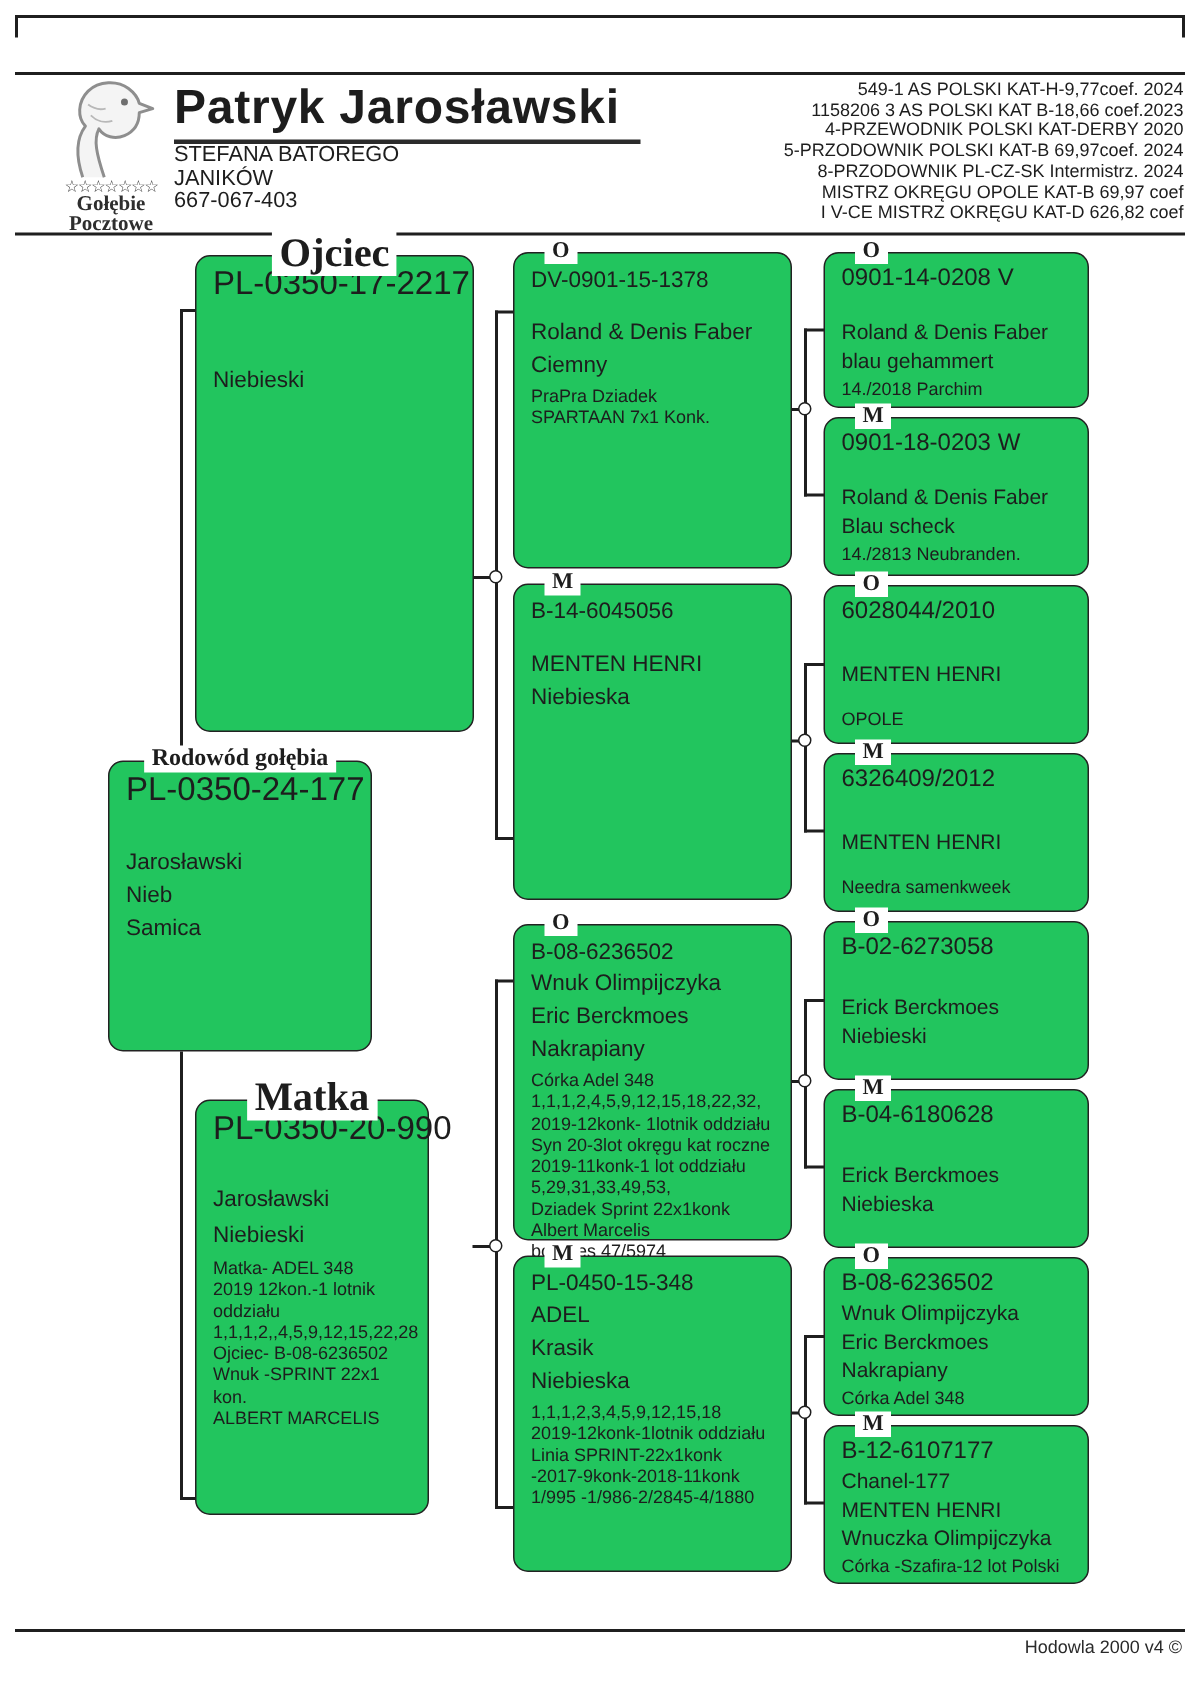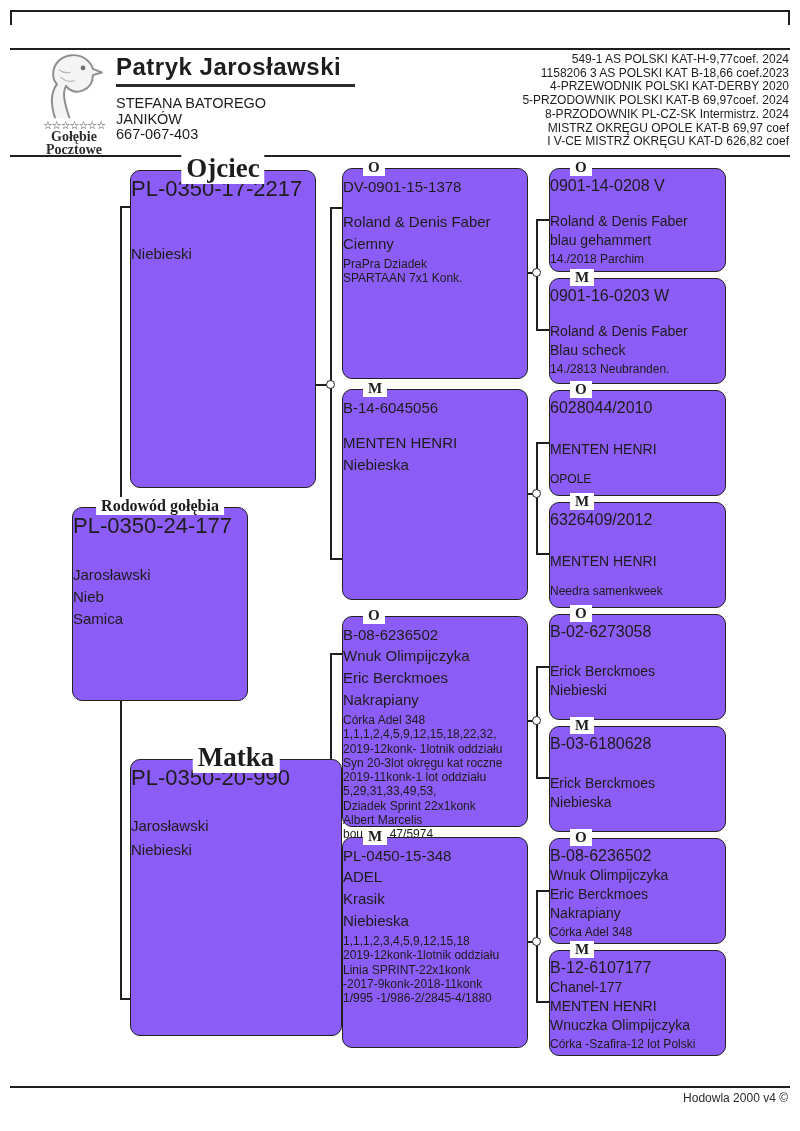--- a/index.html
+++ b/index.html
@@ -8,27 +8,27 @@
   
   .hl,.vl{position:absolute;background:#1f1f1f;}
   .hl{height:2px;}
   .vl{width:2px;}
   .thin{height:1.5px;}
   
   .logo{position:absolute;left:34px;top:50px;width:80px;text-align:center;}
   .logo svg{display:block;margin:0 auto;}
   .stars{font-size:11px;letter-spacing:-1px;color:#3c3c3c;line-height:10px;white-space:nowrap;}
   .logo-title{font-family:"Liberation Serif",serif;font-weight:bold;font-size:14px;line-height:13px;color:#2e2e2e;}
-  .owner-name{position:absolute;left:116px;top:53px;font-size:24px;font-weight:bold;
+  .owner-name{position:absolute;left:116px;top:53px;font-size:32px;font-weight:bold;
               letter-spacing:.5px;border-bottom:3px solid #2b2b2b;padding:0 14px 3px 0;white-space:nowrap;}
   .address{position:absolute;left:116px;top:96px;font-size:14.5px;line-height:15.5px;white-space:pre-wrap;}
   .achv{position:absolute;right:11px;top:53px;text-align:right;font-size:12px;line-height:13.7px;white-space:pre-wrap;}
   
-  .box{position:absolute;border:1.6px solid #222;border-radius:10px;background:#8b5cf6;
-       padding:7px 0;box-sizing:border-box;}
+  .box{position:absolute;border:1.6px solid #222;border-radius:10px;background:#22c55e;
+       padding:7px 11px;box-sizing:border-box;}
   .box-label{position:absolute;background:#fff;font-family:"Liberation Serif",serif;font-weight:bold;
              padding:0 5px;white-space:nowrap;}
   .lbl-big{font-size:27px;top:-18px;left:50%;transform:translateX(-50%);}
   .lbl-mid{font-size:16px;top:-11px;left:50%;transform:translateX(-50%);}
   .lbl-om{font-size:15px;top:-10px;left:20px;transform:none;}
   .ring{font-size:22px;line-height:21px;white-space:nowrap;}
   .g3 .ring{font-size:15px;}
   .g4 .ring{font-size:16px;line-height:20px;}
   .md{font-size:15px;line-height:22px;white-space:pre-wrap;}
   .g4 .md{font-size:14px;line-height:19px;}
@@ -123,25 +123,31 @@
 Nieb
 Samica</div>
   </div>
 
   <div class="box" style="left:130px;top:170px;width:186px;height:318px;">
     <div class="box-label lbl-big">Ojciec</div>
     <div class="ring">PL-0350-17-2217</div>
     <div class="md" style="margin-top:44px;">Niebieski</div>
   </div>
 
-  <div class="box" style="left:130px;top:759px;width:212px;height:277px;">
+  <div class="box" style="left:130px;top:733px;width:156px;height:277px;">
     <div class="box-label lbl-big">Matka</div>
     <div class="ring">PL-0350-20-990</div>
     <div class="md" style="margin-top:26px;line-height:24px;">Jarosławski
 Niebieski</div>
+    <div class="sm">Matka- ADEL 348
+2019 12kon.-1 lotnik oddziału
+1,1,1,2,,4,5,9,12,15,22,28
+Ojciec- B-08-6236502
+Wnuk -SPRINT 22x1 kon.
+ALBERT MARCELIS</div>
   </div>
 
   <div class="box g3" style="left:342px;top:168px;width:186px;height:211px;">
     <div class="box-label lbl-om">O</div>
     <div class="ring">DV-0901-15-1378</div>
     <div class="md" style="margin-top:14px;">Roland &amp; Denis Faber
 Ciemny</div>
     <div class="sm">PraPra Dziadek
 SPARTAAN 7x1 Konk.</div>
   </div>
@@ -186,21 +192,21 @@
   <div class="box g4" style="left:549px;top:168px;width:177px;height:104px;">
     <div class="box-label lbl-om">O</div>
     <div class="ring">0901-14-0208 V</div>
     <div class="md" style="margin-top:16px;">Roland &amp; Denis Faber
 blau gehammert</div>
     <div class="sm">14./2018 Parchim</div>
   </div>
 
   <div class="box g4" style="left:549px;top:278px;width:177px;height:106px;">
     <div class="box-label lbl-om">M</div>
-    <div class="ring">0901-16-0203 W</div>
+    <div class="ring">0901-18-0203 W</div>
     <div class="md" style="margin-top:16px;">Roland &amp; Denis Faber
 Blau scheck</div>
     <div class="sm">14./2813 Neubranden.</div>
   </div>
 
   <div class="box g4" style="left:549px;top:390px;width:177px;height:106px;">
     <div class="box-label lbl-om">O</div>
     <div class="ring">6028044/2010</div>
     <div class="md" style="margin-top:22px;">MENTEN HENRI</div>
     <div class="sm push">OPOLE</div>
@@ -215,21 +221,21 @@
 
   <div class="box g4" style="left:549px;top:614px;width:177px;height:106px;">
     <div class="box-label lbl-om">O</div>
     <div class="ring">B-02-6273058</div>
     <div class="md" style="margin-top:20px;">Erick Berckmoes
 Niebieski</div>
   </div>
 
   <div class="box g4" style="left:549px;top:726px;width:177px;height:106px;">
     <div class="box-label lbl-om">M</div>
-    <div class="ring">B-03-6180628</div>
+    <div class="ring">B-04-6180628</div>
     <div class="md" style="margin-top:20px;">Erick Berckmoes
 Niebieska</div>
   </div>
 
   <div class="box g4" style="left:549px;top:838px;width:177px;height:106px;">
     <div class="box-label lbl-om">O</div>
     <div class="ring">B-08-6236502</div>
     <div class="md">Wnuk Olimpijczyka
 Eric Berckmoes
 Nakrapiany</div>

